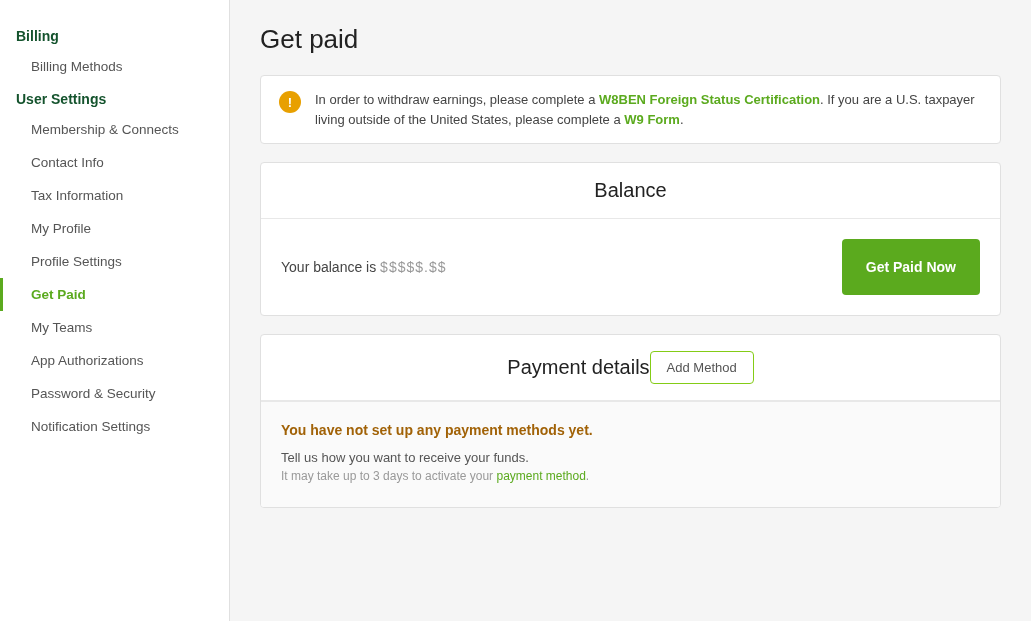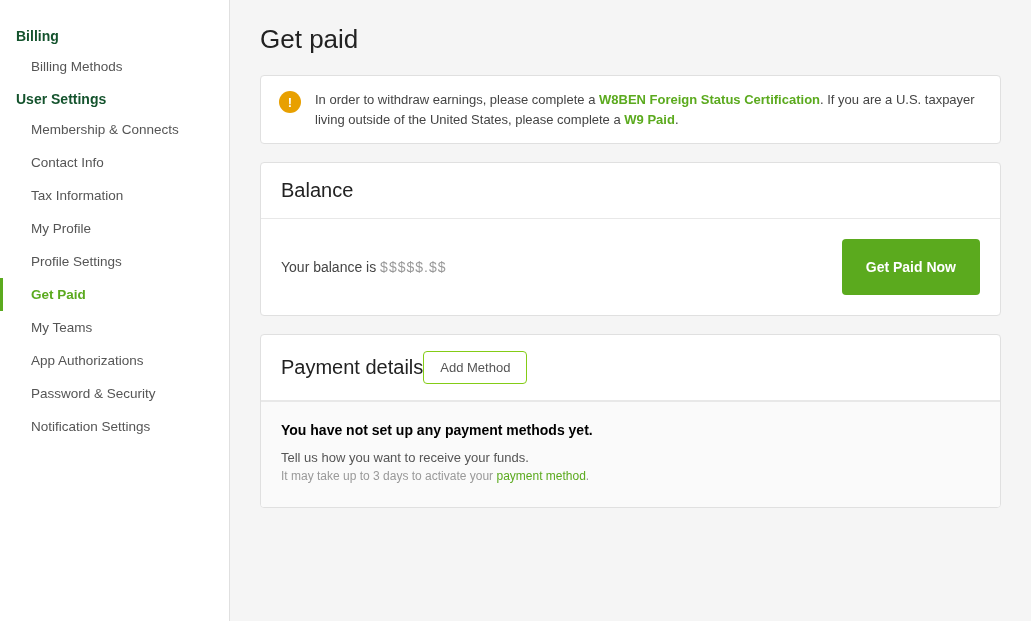--- a/index.html
+++ b/index.html
@@ -98,21 +98,21 @@
       border: 1px solid #e0e0e0;
       border-radius: 4px;
       margin-bottom: 18px;
       overflow: hidden;
     }
     .card-header {
       padding: 16px 20px;
       border-bottom: 1px solid #e8e8e8;
       display: flex;
       align-items: center;
-      justify-content: flex-start;
+      justify-content: center;
     }
     .card-header-title {
       font-size: 20px;
       font-weight: normal;
       color: #222;
     }
     .card-body {
       padding: 20px;
       display: flex;
       align-items: center;
@@ -150,21 +150,21 @@
     }
 
     .payment-details-body {
       padding: 20px 20px 24px 20px;
       background: #fafafa;
       border-top: 1px solid #e8e8e8;
     }
     .payment-empty-title {
       font-size: 14px;
       font-weight: bold;
-      color: #000000;
+      color: #a16207;
       margin-bottom: 12px;
     }
     .payment-instruction {
       font-size: 13px;
       color: #555;
       margin-bottom: 4px;
     }
     .payment-note {
       font-size: 12px;
       color: #999;
@@ -194,21 +194,21 @@
   <a class="sidebar-item">Password &amp; Security</a>
   <a class="sidebar-item">Notification Settings</a>
 </nav>
 
 <main class="main">
   <h1 class="page-title">Get paid</h1>
 
   <div class="alert-box">
     <div class="alert-icon">!</div>
     <div class="alert-text">
-      <span>In order to withdraw earnings, please complete a </span><a class="alert-link" href="#">W8BEN Foreign Status Certification</a><span>. If you are a U.S. taxpayer living outside of the United States, please complete a </span><a class="alert-link" href="#">W9 Paid</a><span>.</span>
+      <span>In order to withdraw earnings, please complete a </span><a class="alert-link" href="#">W8BEN Foreign Status Certification</a><span>. If you are a U.S. taxpayer living outside of the United States, please complete a </span><a class="alert-link" href="#">W9 Form</a><span>.</span>
     </div>
   </div>
 
   <div class="card">
     <div class="card-header">
       <span class="card-header-title">Balance</span>
     </div>
     <div class="card-body">
       <span class="balance-text">
         <span>Your balance is</span>&nbsp;<span class="balance-amount">$$$$$.$$ </span>

